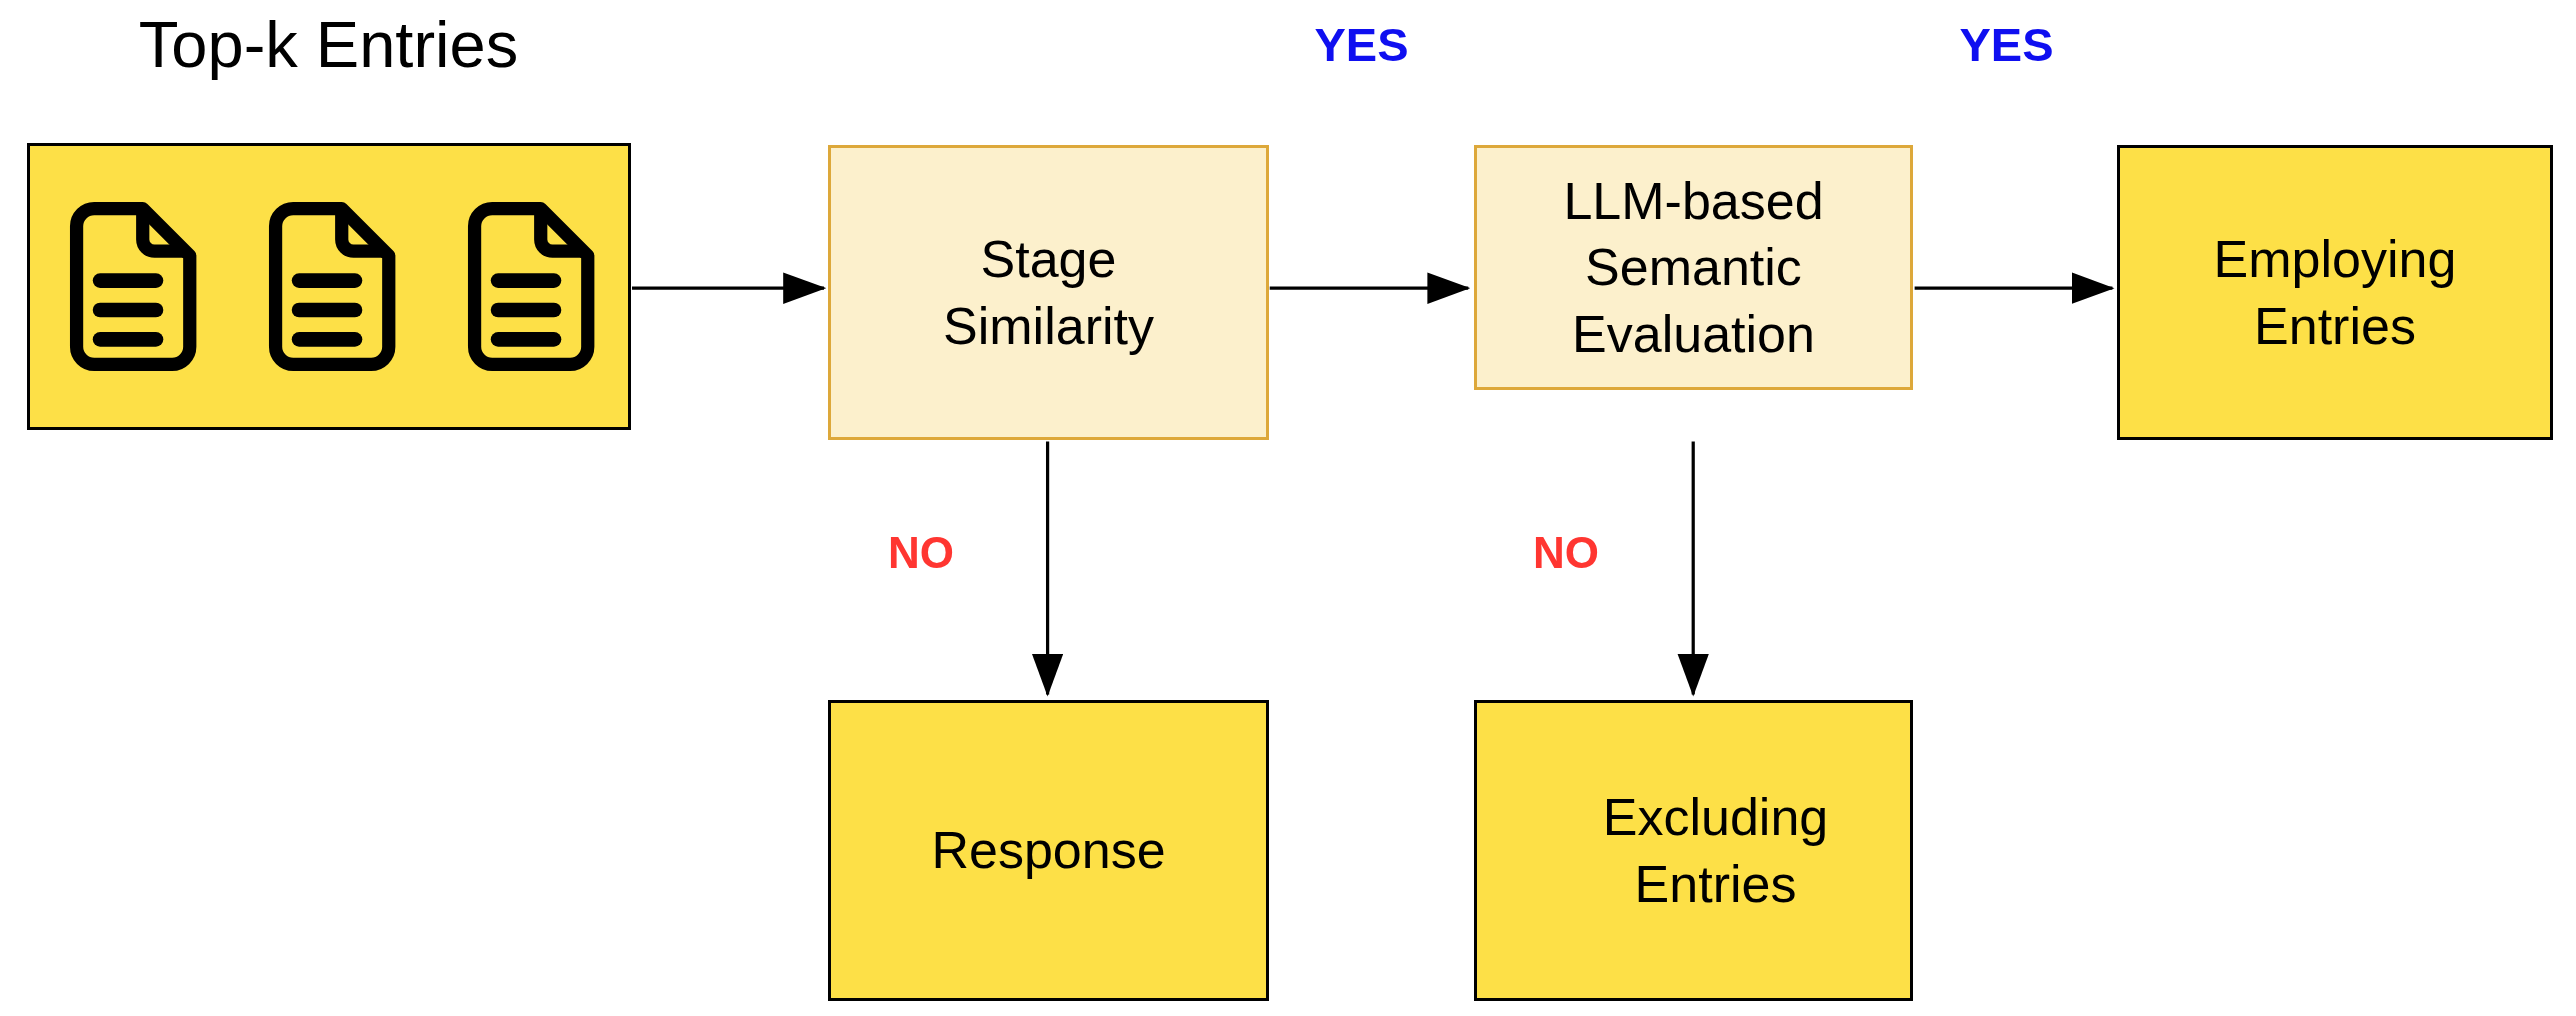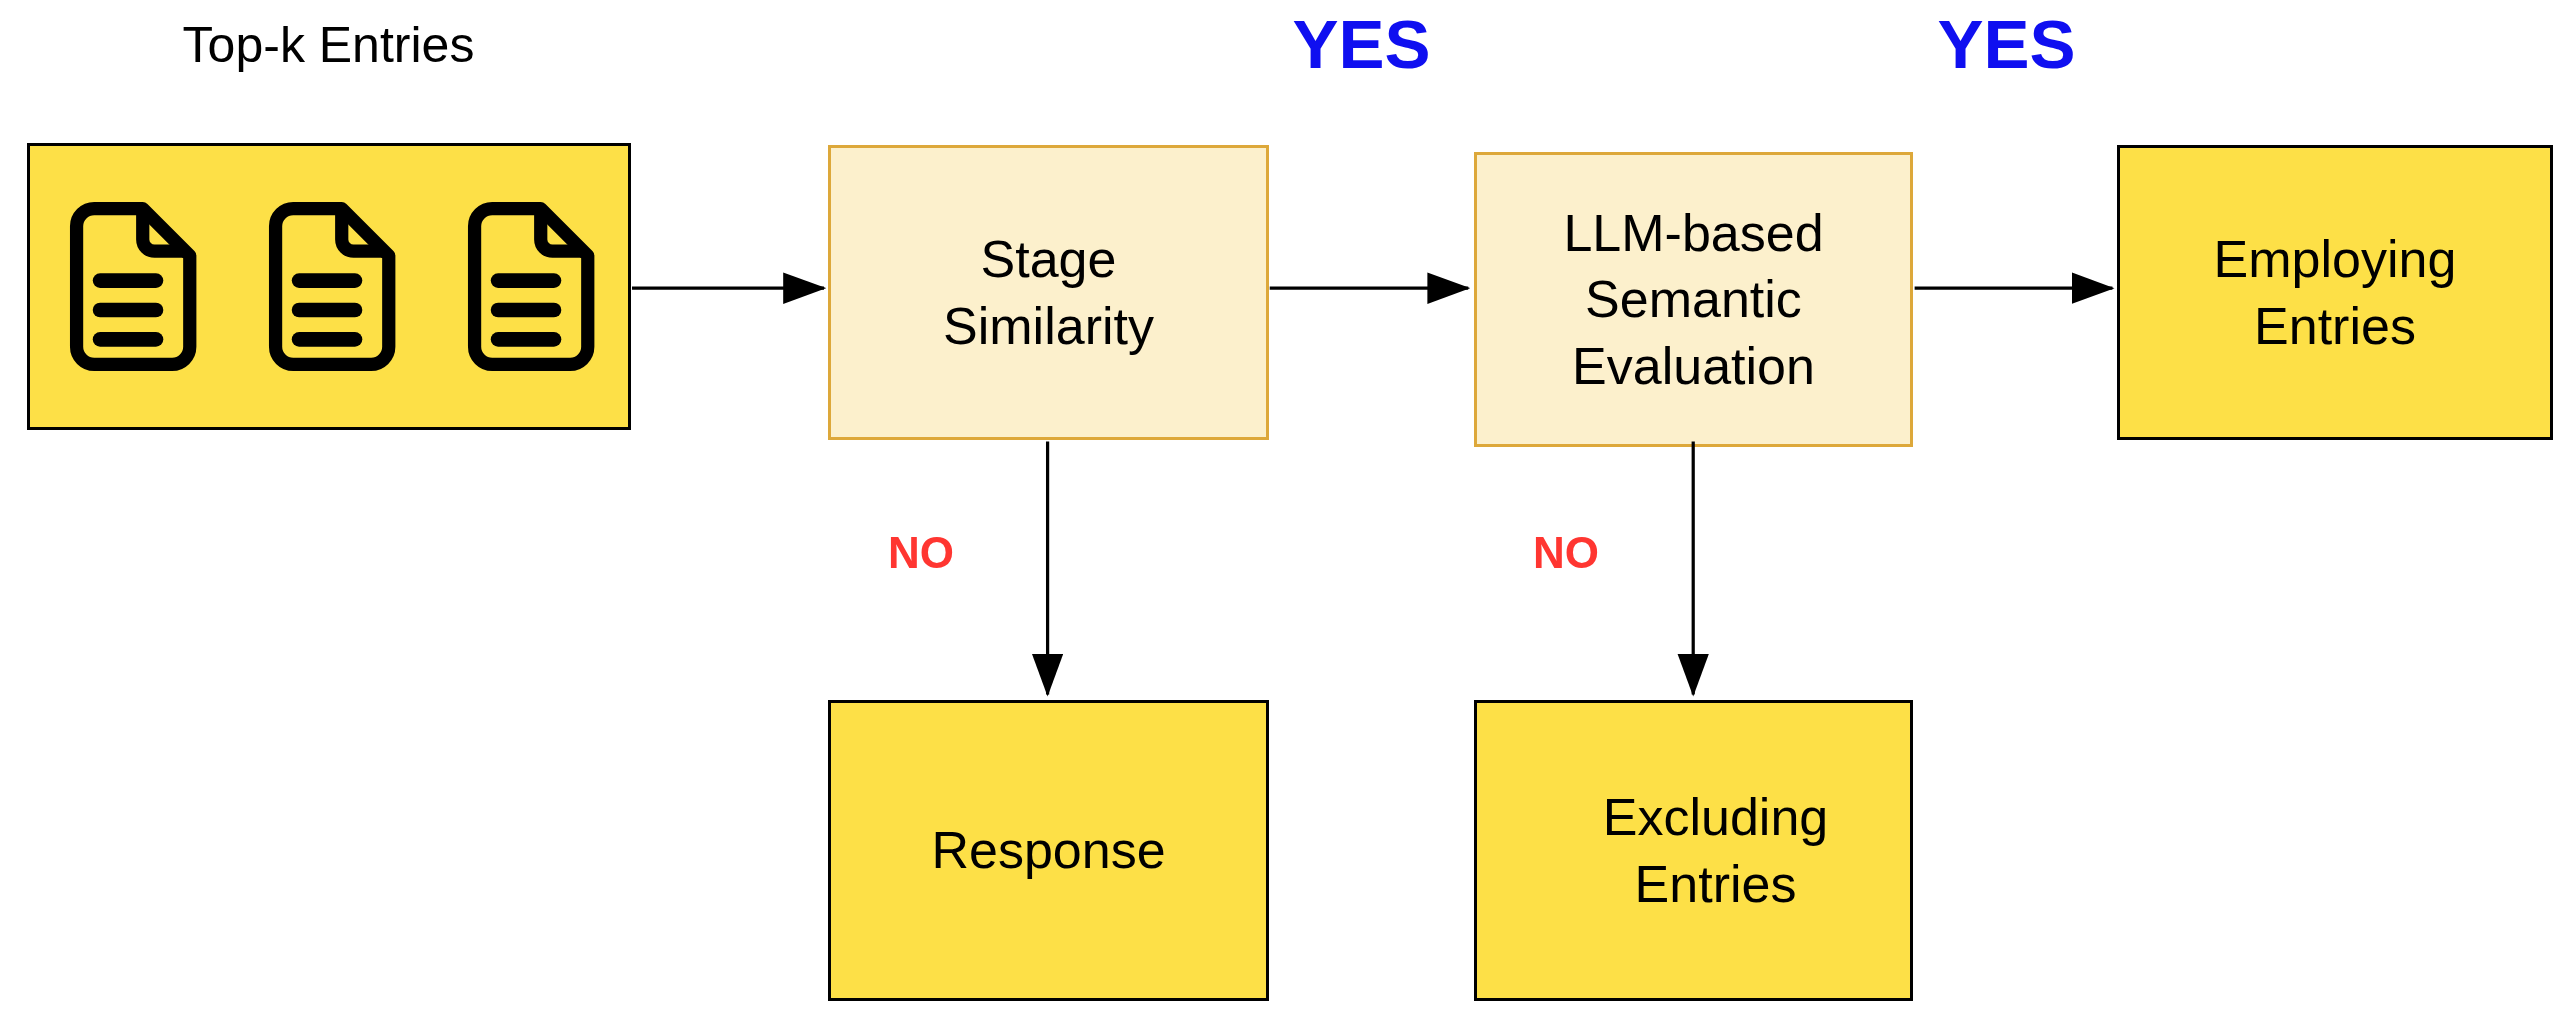--- a/index.html
+++ b/index.html
@@ -7,23 +7,23 @@
   .canvas{
     position:relative;width:2576px;height:1017px;
     background:var(--background,#ffffff);
     font-family:"Liberation Sans","DejaVu Sans",sans-serif;
     color:var(--text,#000);
     overflow:hidden;
   }
   .toplabel{
     position:absolute;top:7.2px;height:75px;
     display:flex;align-items:center;justify-content:center;
-    font-size:50px;color:var(--text,#000);white-space:nowrap;
+    font-size:65px;color:var(--text,#000);white-space:nowrap;
   }
-  .yes{font-weight:bold;font-size:69px;color:var(--yes_text,#0f0ff0);}
+  .yes{font-weight:bold;font-size:47px;color:var(--yes_text,#0f0ff0);}
   .no-label{
     position:absolute;top:520px;height:66px;
     display:flex;align-items:center;justify-content:center;
     font-weight:bold;font-size:44px;color:var(--no_text,#ff3631);
   }
   .node{
     position:absolute;box-sizing:border-box;
     display:flex;align-items:center;justify-content:center;
     text-align:center;font-size:52px;line-height:1.27;
     background:#fde047;border:3.6px solid var(--box_border,#000);
@@ -75,21 +75,21 @@
         <line class="doc-stroke" x1="30" y1="78" x2="68" y2="78" stroke-width="10" stroke-linecap="round"></line>
         <line class="doc-stroke" x1="30" y1="98" x2="68" y2="98" stroke-width="10" stroke-linecap="round"></line>
       </svg>
     </div>
   </div>
 
   <div class="node stage" style="left:828px;top:145px;width:441px;height:295px;">
     <span class="node-label">Stage
 Similarity</span>
   </div>
-  <div class="node stage" style="left:1474px;top:152px;width:439px;height:295px;justify-content:center;">
+  <div class="node stage" style="left:1474px;top:145px;width:439px;height:245px;justify-content:center;">
     <span class="node-label">LLM-based
 Semantic
 Evaluation</span>
   </div>
 
   <div class="node" style="left:2117px;top:145px;width:436px;height:295px;">
     <span class="node-label">Employing
 Entries</span>
   </div>
   <div class="node" style="left:828px;top:700px;width:441px;height:301px;text-align:center;">

